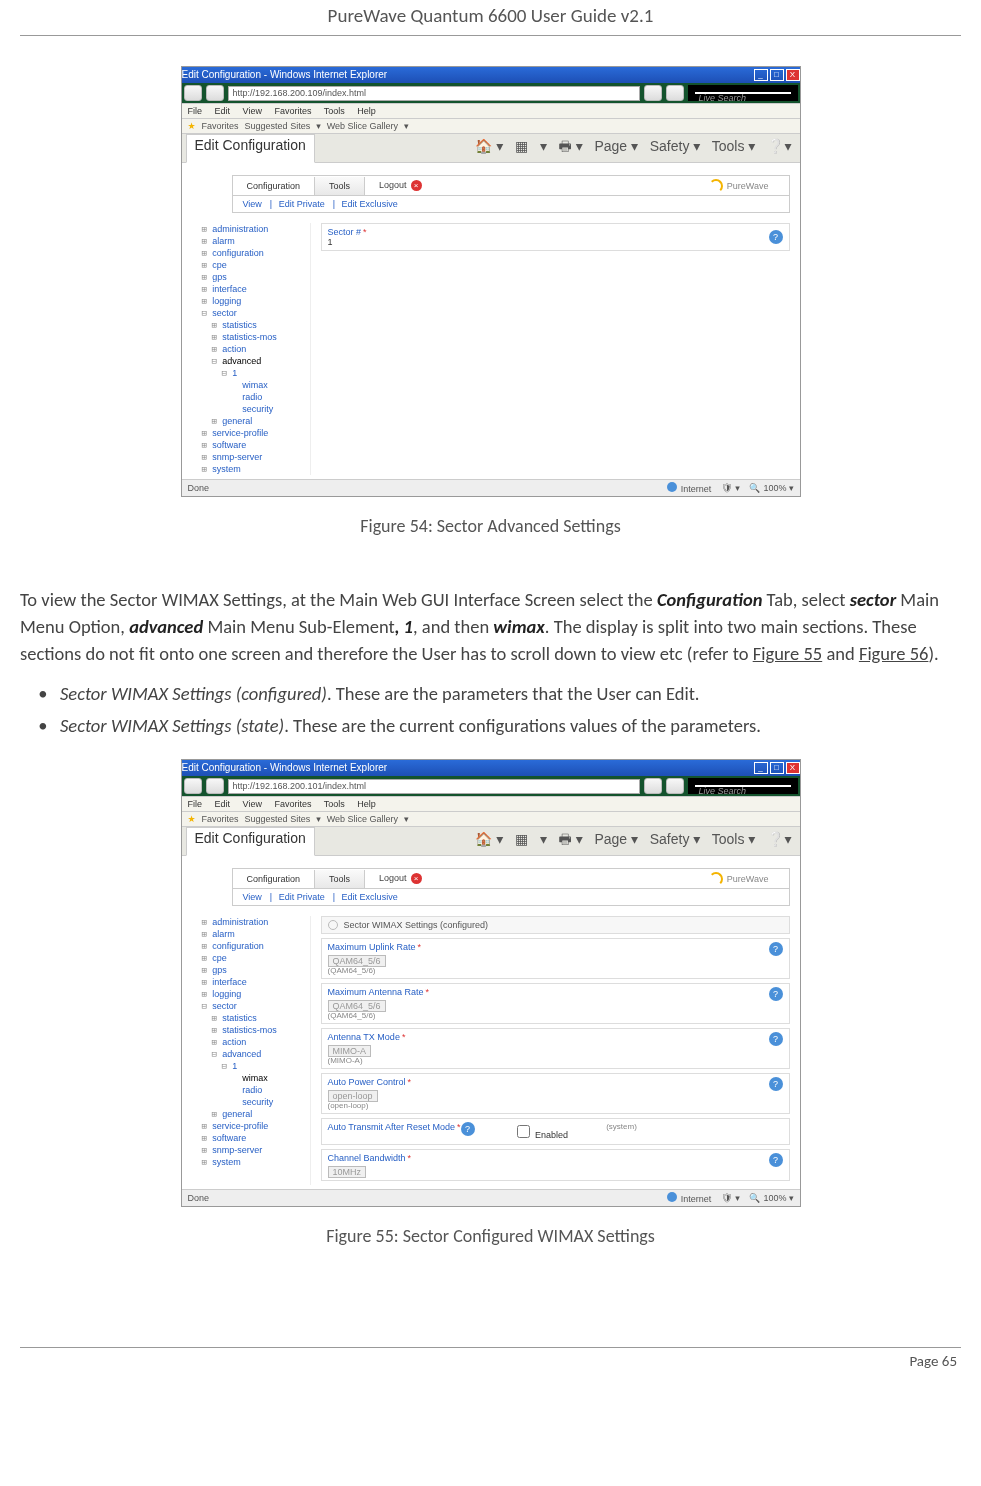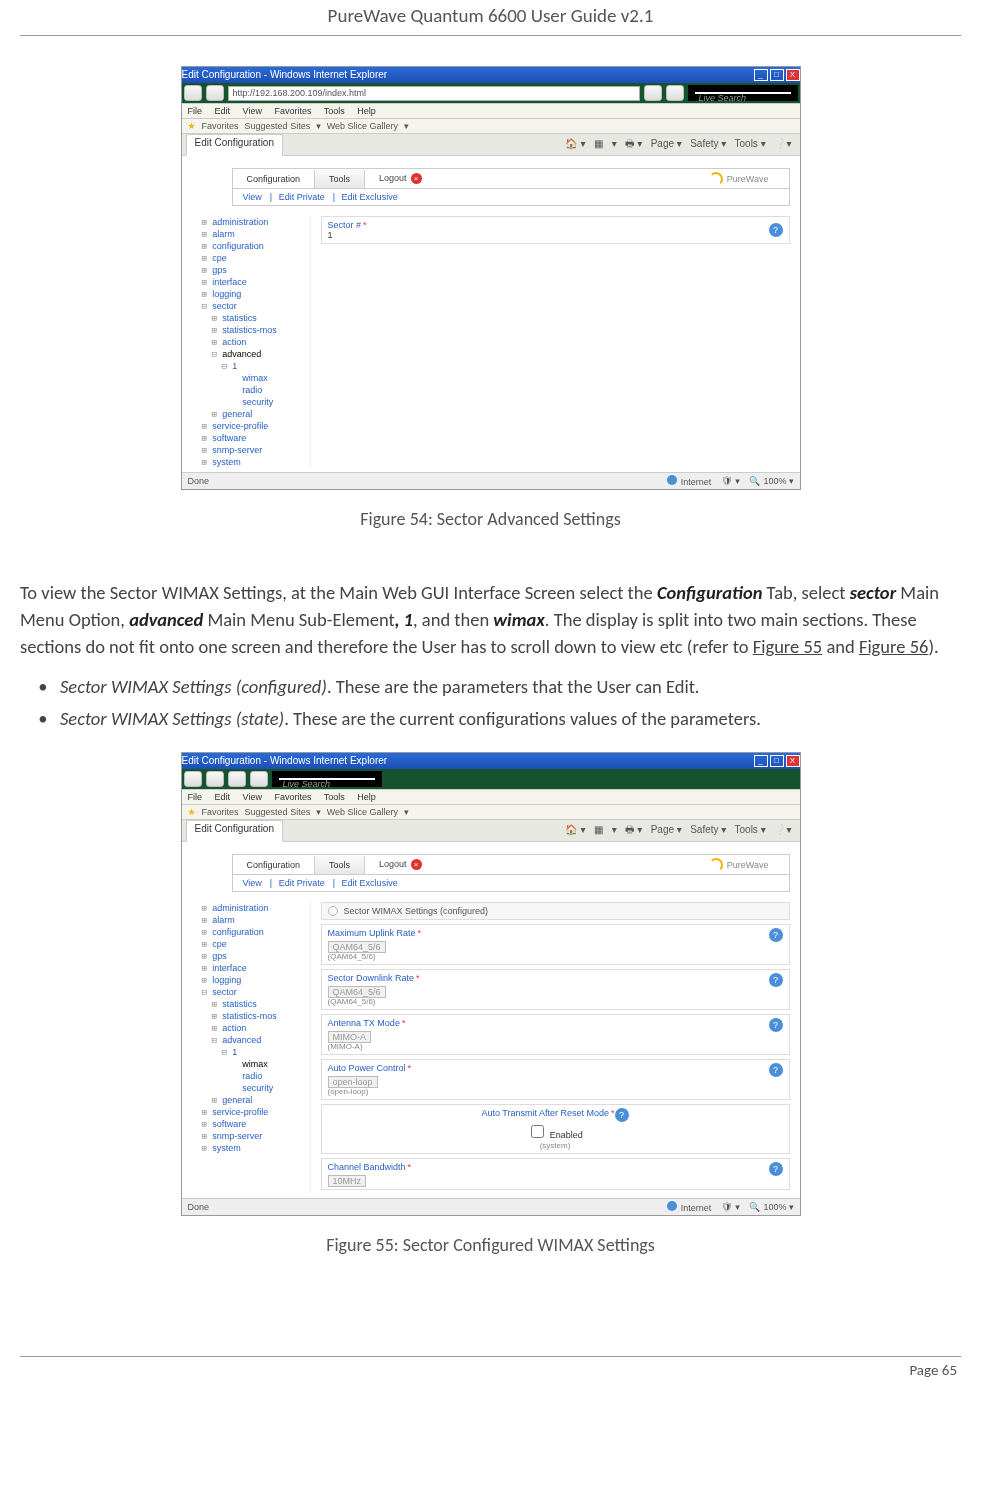--- a/index.html
+++ b/index.html
@@ -16,21 +16,21 @@
 
   .ss-addr { display: flex; background: #14532d; border-bottom: 1px solid #ccc; padding: 2px; font-size: 9px; color: #555; align-items: center; gap: 4px; }
   .ss-nav-btn { width: 18px; height: 16px; border: 1px solid #bbb; border-radius: 3px; background: linear-gradient(#f7f7f7,#ddd); }
   .ss-url { flex: 1; background: #fff; border: 1px solid #aaa; padding: 1px 4px; height: 15px; }
   .ss-livesearch { width: 110px; background: #fff; border: 7px solid #000000; padding: 1px 4px; height: 15px; color: #999; font-style: italic; }
 
   .ss-menu { background: #f4f3ec; font-size: 9px; color: #333; padding: 2px 6px; border-bottom: 1px solid #ccc; }
   .ss-menu span { margin-right: 10px; }
   .ss-fav { display: flex; background: #f4f3ec; font-size: 9px; color: #555; padding: 2px 6px; border-bottom: 1px solid #ccc; align-items: center; gap: 6px; }
   .ss-star { color: #f4b400; }
-  .ss-tab-row { display: flex; background: #e8e8e2; border-bottom: 1px solid #ccc; padding: 0 4px; font-size: 10px; }
+  .ss-tab-row { display: flex; background: #e8e8e2; border-bottom: 1px solid #ccc; padding: 0 4px; font-size: 14px; }
   .ss-tab-active { background: #fff; border: 1px solid #ccc; border-bottom: 1px solid #fff; padding: 2px 8px; margin-bottom: -1px; }
   .ss-tab-tools { flex:1; text-align:right; color:#555; padding:2px 4px; }
 
   .ss-page { background: #fff; }
   .ss-page-header-space { height: 6px; background: #fff; }
   .ss-page-nav { display: flex; border: 1px solid #ccc; margin: 6px 10px 0 50px; font-size: 9px; align-items:center; }
   .ss-page-nav-tab { padding: 4px 14px; border-right: 1px solid #ccc; background: linear-gradient(#fafafa,#e8e8e8); }
   .ss-page-nav-tab.active { background: #fff; }
   .ss-page-logout { padding: 4px 14px; color: #444; }
   .ss-x { color: #fff; background: #d33; border-radius: 50%; display:inline-block; width:11px; height:11px; text-align:center; line-height:11px; font-size:8px; margin-left:4px; }
@@ -205,20 +205,21 @@
   <div class="screenshot">
     <div class="ss-title">
       <span>Edit Configuration - Windows Internet Explorer</span>
       <span class="ss-winbtn">_</span>
       <span class="ss-winbtn">□</span>
       <span class="ss-winbtn ss-close">X</span>
     </div>
     <div class="ss-addr">
       <div class="ss-nav-btn"></div>
       <div class="ss-nav-btn"></div>
+      <div class="ss-url">http://192.168.200.101/index.html</div>
       <div class="ss-nav-btn"></div>
       <div class="ss-nav-btn"></div>
       <div class="ss-livesearch">Live Search</div>
     </div>
     <div class="ss-menu">
       <span>File</span>
       <span>Edit</span>
       <span>View</span>
       <span>Favorites</span>
       <span>Tools</span>
@@ -303,21 +304,21 @@
                   <div><span class="ss-label">Maximum Uplink Rate</span><span class="ss-star-req">*</span></div>
                   <span class="ss-help">?</span>
                 </div>
             <div><span class="ss-select">QAM64_5/6</span></div>
             <div class="ss-note">(QAM64_5/6)</div>
           </div>
             </div>
           <div class="ss-group">
               <div class="ss-group-body" style="flex-direction:column; align-items:stretch;">
             <div style="display:flex;">
-                  <div><span class="ss-label">Sector Downlink Rate</span><span class="ss-star-req">*</span></div>
+                  <div><span class="ss-label">Maximum Antenna Rate</span><span class="ss-star-req">*</span></div>
                   <span class="ss-help">?</span>
                 </div>
             <div><span class="ss-select">QAM64_5/6</span></div>
             <div class="ss-note">(QAM64_5/6)</div>
           </div>
             </div>
           <div class="ss-group">
               <div class="ss-group-body" style="flex-direction:column; align-items:stretch;">
             <div style="display:flex;">
                   <div><span class="ss-label">Antenna TX Mode</span><span class="ss-star-req">*</span></div>
@@ -331,21 +332,21 @@
               <div class="ss-group-body" style="flex-direction:column; align-items:stretch;">
             <div style="display:flex;">
                   <div><span class="ss-label">Auto Power Control</span><span class="ss-star-req">*</span></div>
                   <span class="ss-help">?</span>
                 </div>
             <div><span class="ss-select">open-loop</span></div>
             <div class="ss-note">(open-loop)</div>
           </div>
             </div>
           <div class="ss-group">
-              <div class="ss-group-body" style="flex-direction:column; align-items:center;">
+              <div class="ss-group-body" style="flex-direction:row; align-items:flex-start;gap:38px;">
             <div style="display:flex;">
                   <div><span class="ss-label">Auto Transmit After Reset Mode</span><span class="ss-star-req">*</span></div>
                   <span class="ss-help">?</span>
                 </div>
             <div><input type="checkbox" style=""> <span>Enabled</span></div>
             <div class="ss-note">(system)</div>
           </div>
             </div>
           <div class="ss-group">
               <div class="ss-group-body" style="flex-direction:column; align-items:stretch;">

